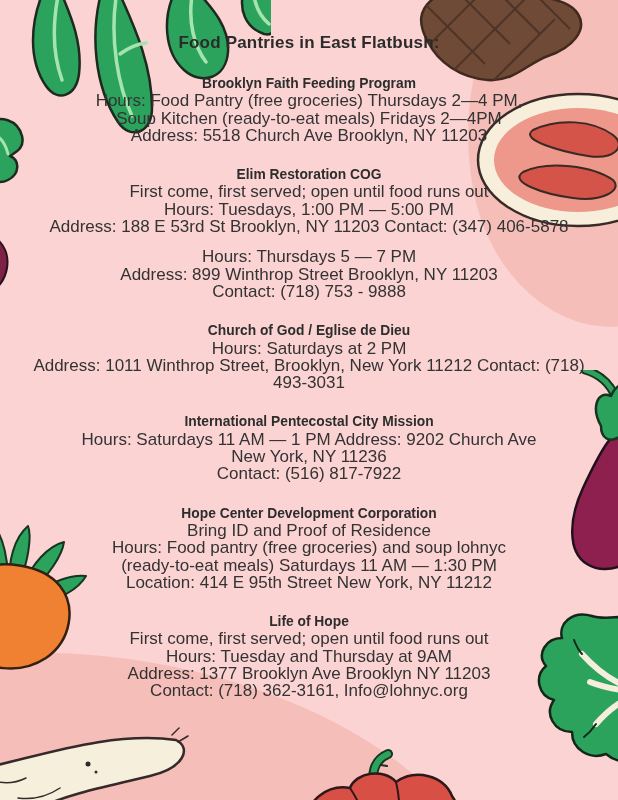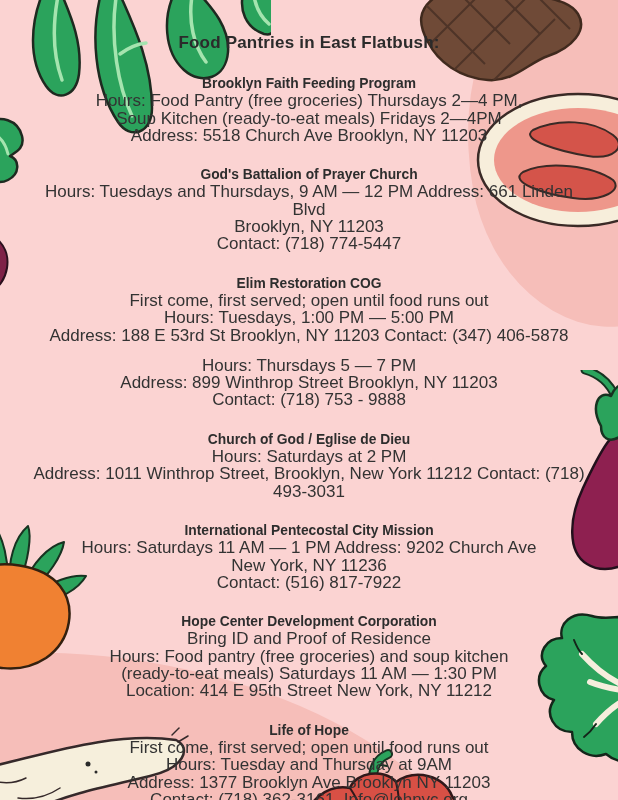--- a/index.html
+++ b/index.html
@@ -172,26 +172,20 @@
   <div class="content">
     <h1 class="title">Food Pantries in East Flatbush:</h1>
 
     <section class="pantry">
       <div class="pantry-name">Brooklyn Faith Feeding Program</div>
       <div class="line">Hours: Food Pantry (free groceries) Thursdays 2—4 PM,</div>
       <div class="line">Soup Kitchen (ready-to-eat meals) Fridays 2—4PM</div>
       <div class="line">Address: 5518 Church Ave Brooklyn, NY 11203</div>
     </section>
 
-    <section class="pantry">
-      <div class="pantry-name">God's Battalion of Prayer Church</div>
-      <div class="line">Hours: Tuesdays and Thursdays, 9 AM — 12 PM Address: 661 Linden Blvd</div>
-      <div class="line">Brooklyn, NY 11203</div>
-      <div class="line">Contact: (718) 774-5447</div>
-    </section>
 
     <section class="pantry">
       <div class="pantry-name">Elim Restoration COG</div>
       <div class="line">First come, first served; open until food runs out</div>
       <div class="line">Hours: Tuesdays, 1:00 PM — 5:00 PM</div>
       <div class="line">Address: 188 E 53rd St Brooklyn, NY 11203 Contact: (347) 406-5878</div>
     </section>
 
     <section class="pantry">
       <div class="line">Hours: Thursdays 5 — 7 PM</div>
@@ -208,21 +202,21 @@
     <section class="pantry">
       <div class="pantry-name">International Pentecostal City Mission</div>
       <div class="line">Hours: Saturdays 11 AM — 1 PM Address: 9202 Church Ave</div>
       <div class="line">New York, NY 11236</div>
       <div class="line">Contact: (516) 817-7922</div>
     </section>
 
     <section class="pantry">
       <div class="pantry-name">Hope Center Development Corporation</div>
       <div class="line">Bring ID and Proof of Residence</div>
-      <div class="line">Hours: Food pantry (free groceries) and soup kitchen</div>
+      <div class="line">Hours: Food pantry (free groceries) and soup lohnyc</div>
       <div class="line">(ready-to-eat meals) Saturdays 11 AM — 1:30 PM</div>
       <div class="line">Location: 414 E 95th Street New York, NY 11212</div>
     </section>
 
     <section class="pantry">
       <div class="pantry-name">Life of Hope</div>
       <div class="line">First come, first served; open until food runs out</div>
       <div class="line">Hours: Tuesday and Thursday at 9AM</div>
       <div class="line">Address: 1377 Brooklyn Ave Brooklyn NY 11203</div>
       <div class="line">Contact: (718) 362-3161, Info@lohnyc.org</div>

